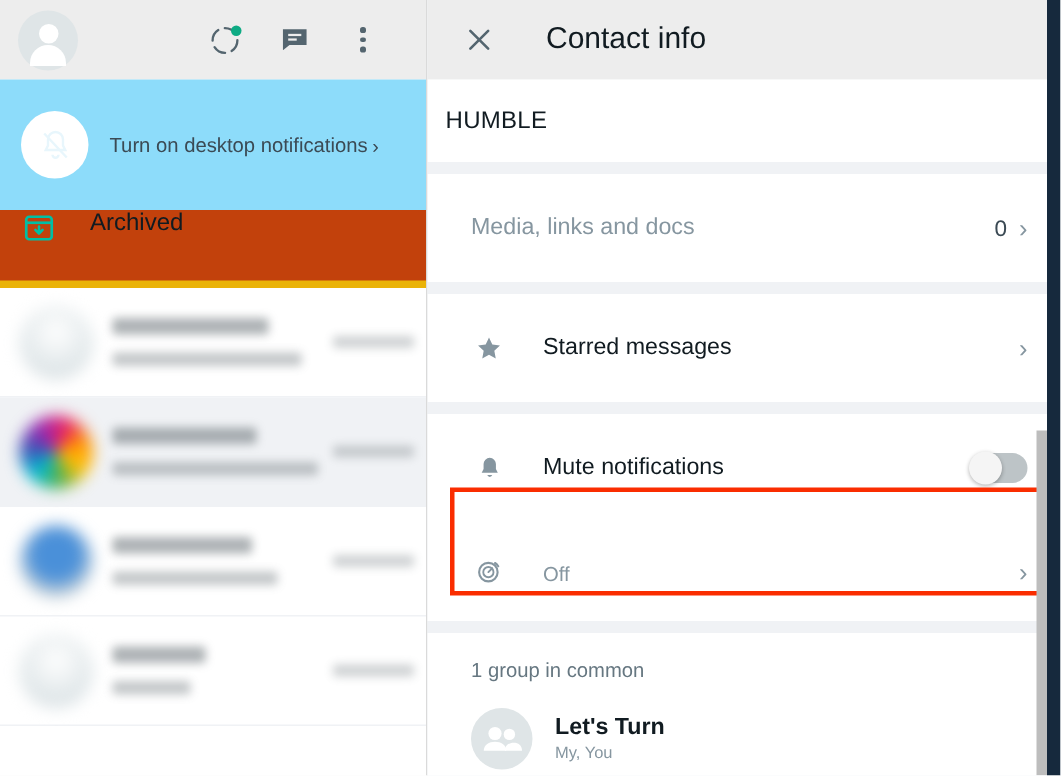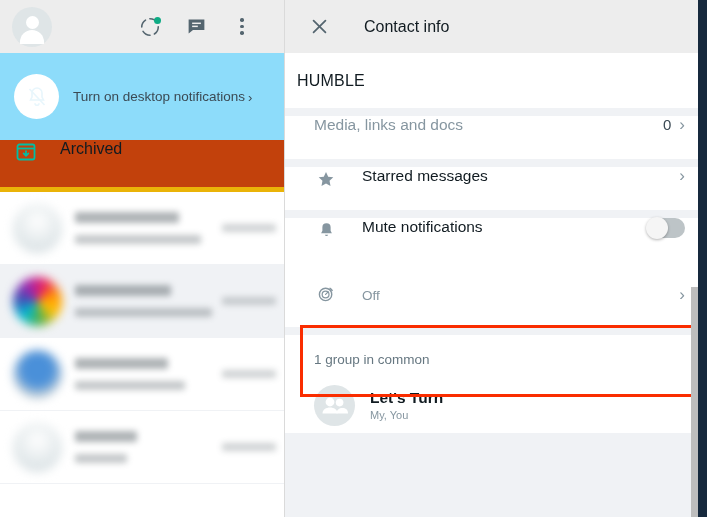--- a/index.html
+++ b/index.html
@@ -213,41 +213,41 @@
     align-items: center;
     padding-left: 22px;
   }
   .close-x {
     width: 24px; height: 24px;
     display: flex; align-items: center; justify-content: center;
     cursor: pointer;
     flex: 0 0 auto;
   }
   .ci-title {
-    font-size: 16px;
+    font-size: 20px;
     color: #111b21;
     margin-left: 33px;
   }
 
   .sec { background: #ffffff; }
   .gap { height: 8px; background: #f0f2f5; }
 
   .sec-name {
     height: 55px;
     display: flex;
     align-items: center;
     padding-left: 12px;
   }
   .contact-name { font-size: 16px; color: #111b21; letter-spacing: .2px; }
 
   .row {
     display: flex;
-    align-items: flex-start;
+    align-items: center;
     padding: 0 22px 0 29px;
-    height: 43px;
+    height: 72px;
     cursor: pointer;
     background: #fff;
   }
   .row-icon {
     width: 24px; height: 24px;
     flex: 0 0 auto;
     margin-right: 24px;
     display: flex; align-items: center; justify-content: center;
   }
   .row-label { font-size: 15.5px; color: #111b21; }

